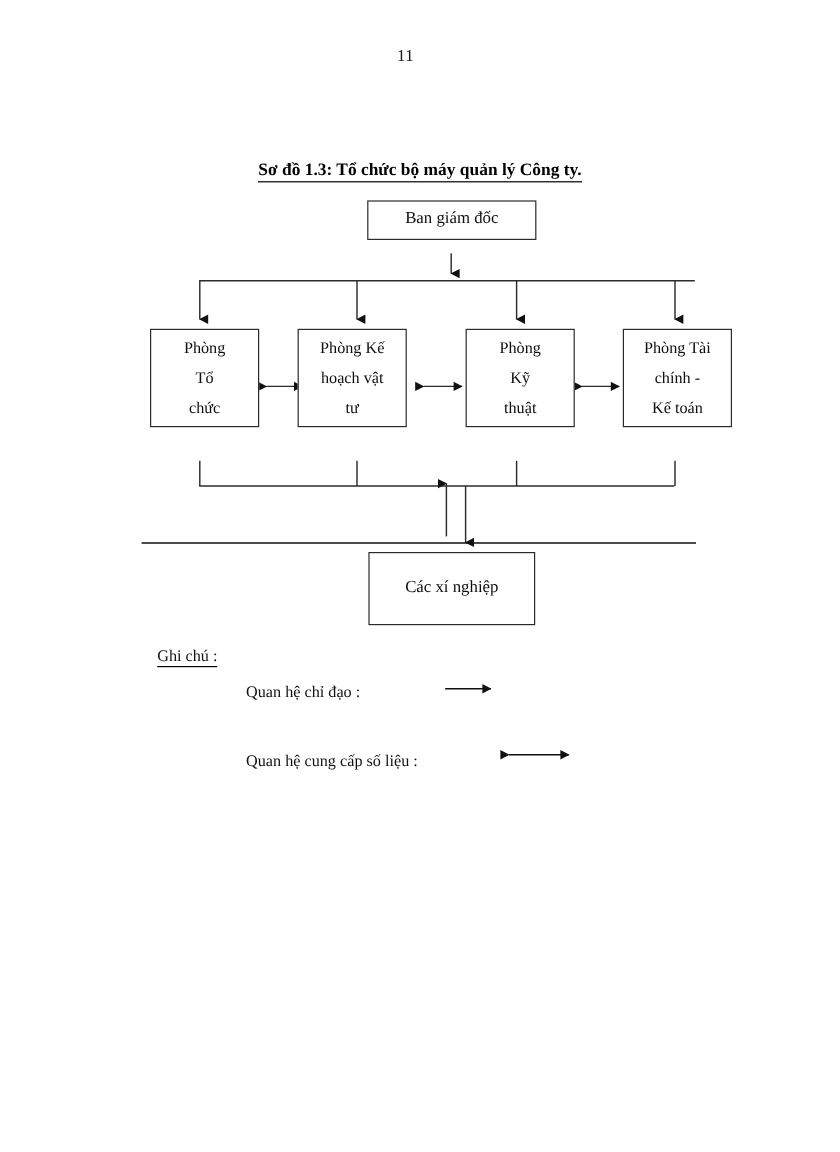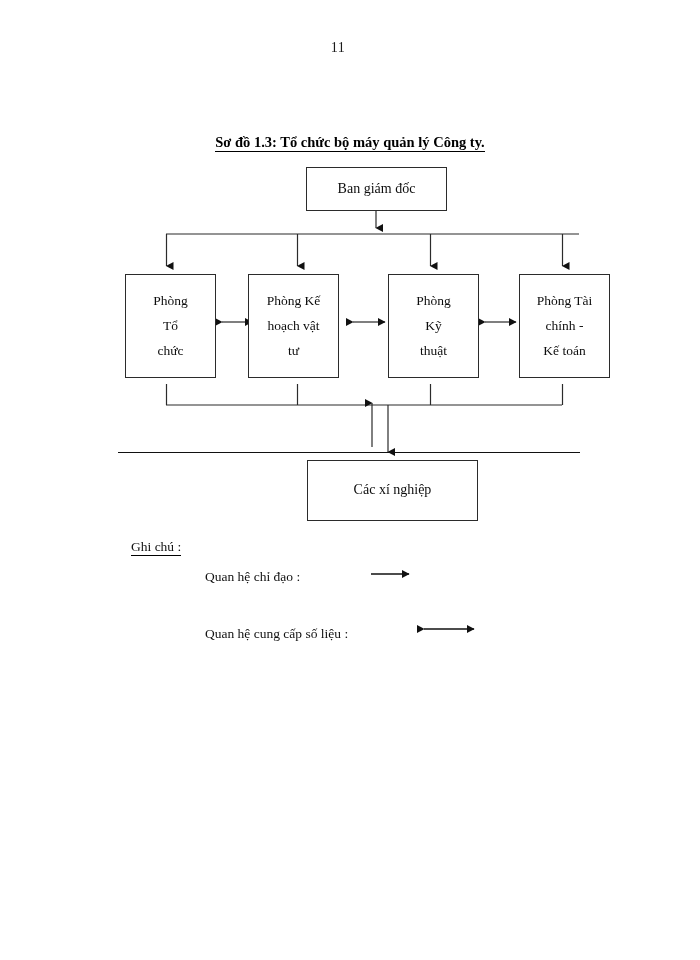--- a/index.html
+++ b/index.html
@@ -71,41 +71,41 @@
   .node .ln {
     display: block;
     white-space: nowrap;
   }
 
   
   #node-board {
     left: 306px;
     top: 167px;
     width: 141px;
-    height: 44px;
+    height: 33px;
     font-size: 14px;
   }
 
   
   .dept {
     top: 274px;
     width: 91px;
-    height: 104px;
+    height: 82px;
   }
   .dept .ln { margin: 5.5px 0; }
   #node-dept-1 { left: 125px; }
   #node-dept-2 { left: 248px; }
   #node-dept-3 { left: 388px; }
   #node-dept-4 { left: 519px; }
 
   
   #node-units {
     left: 307px;
     top: 460px;
-    width: 171px;
+    width: 139px;
     height: 61px;
     font-size: 14px;
   }
 
   
   .connectors {
     position: absolute;
     left: 0; top: 0;
     width: 700px;
     height: 960px;

